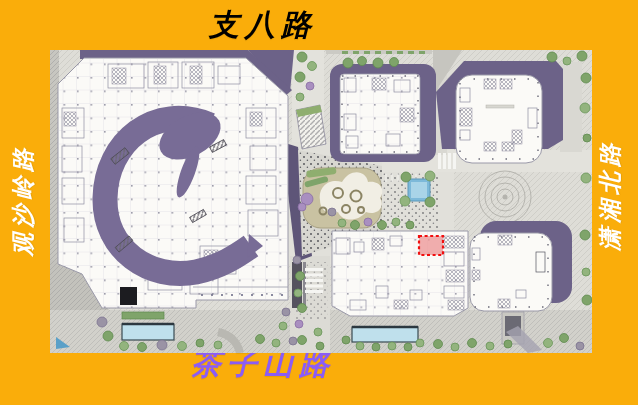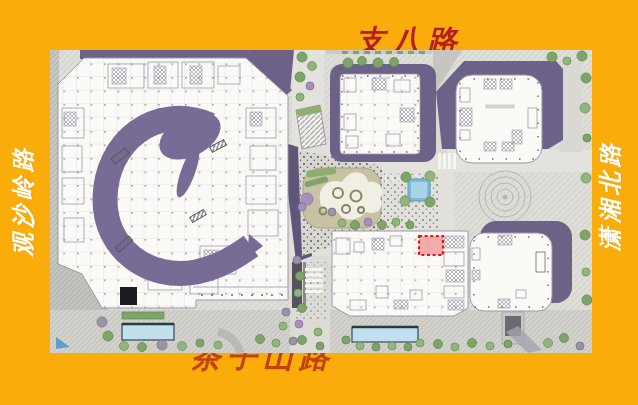--- a/index.html
+++ b/index.html
@@ -13,22 +13,22 @@
   .v-label{width:160px;height:56px;font-size:23px;line-height:56px;letter-spacing:5px;
        transform:rotate(-90deg);}
   #map-area{position:absolute;left:50px;top:50px;width:542px;height:303px;}
   svg{display:block;}
 </style>
 </head>
 <body>
 
 <div class="frame" id="frame-bg" style="background: rgb(250, 173, 10);"></div>
 
-<div class="road-label h-label" style="top: 24px; color: #b91c1c; text-align: right;">支八路</div>
-<div class="road-label h-label" style="top: 340px; color: #c2410c; font-style: italic;">茶子山路</div>
+<div class="road-label h-label" style="top: 8px; color: #000000;">支八路</div>
+<div class="road-label h-label" style="top: 347px; color: #8b5cf6; font-style: italic;">茶子山路</div>
 <div class="road-label v-label" style="left: -56px; top: 172px; color: rgb(255, 255, 255);">观沙岭路</div>
 <div class="road-label v-label" style="left: 531px; top: 167px; color: rgb(255, 255, 255);">潇湘北路</div>
 
 <div id="map-area">
 <svg width="542" height="303" viewBox="0 0 542 303">
   <defs>
     <pattern id="hatchL" width="6" height="6" patternUnits="userSpaceOnUse">
       <path d="M0,6 L6,0" stroke="#cbcac4" stroke-width="0.8" fill="none"></path>
     </pattern>
     <pattern id="hatchD" width="5" height="5" patternUnits="userSpaceOnUse">

